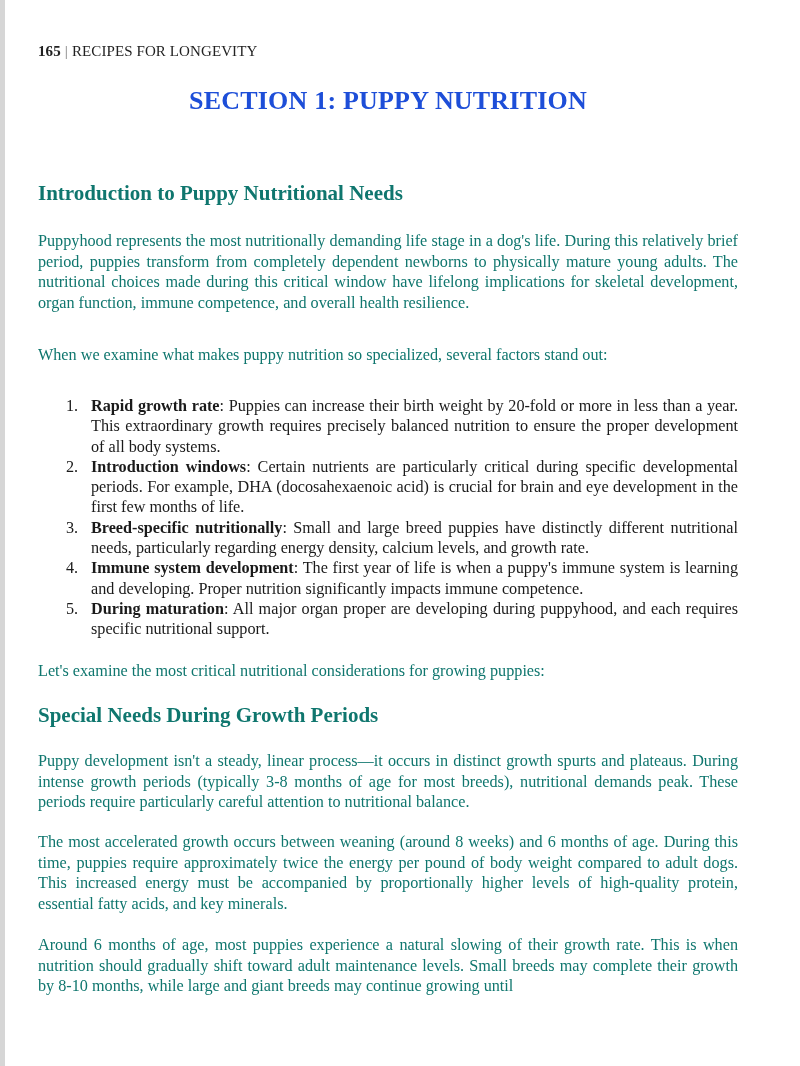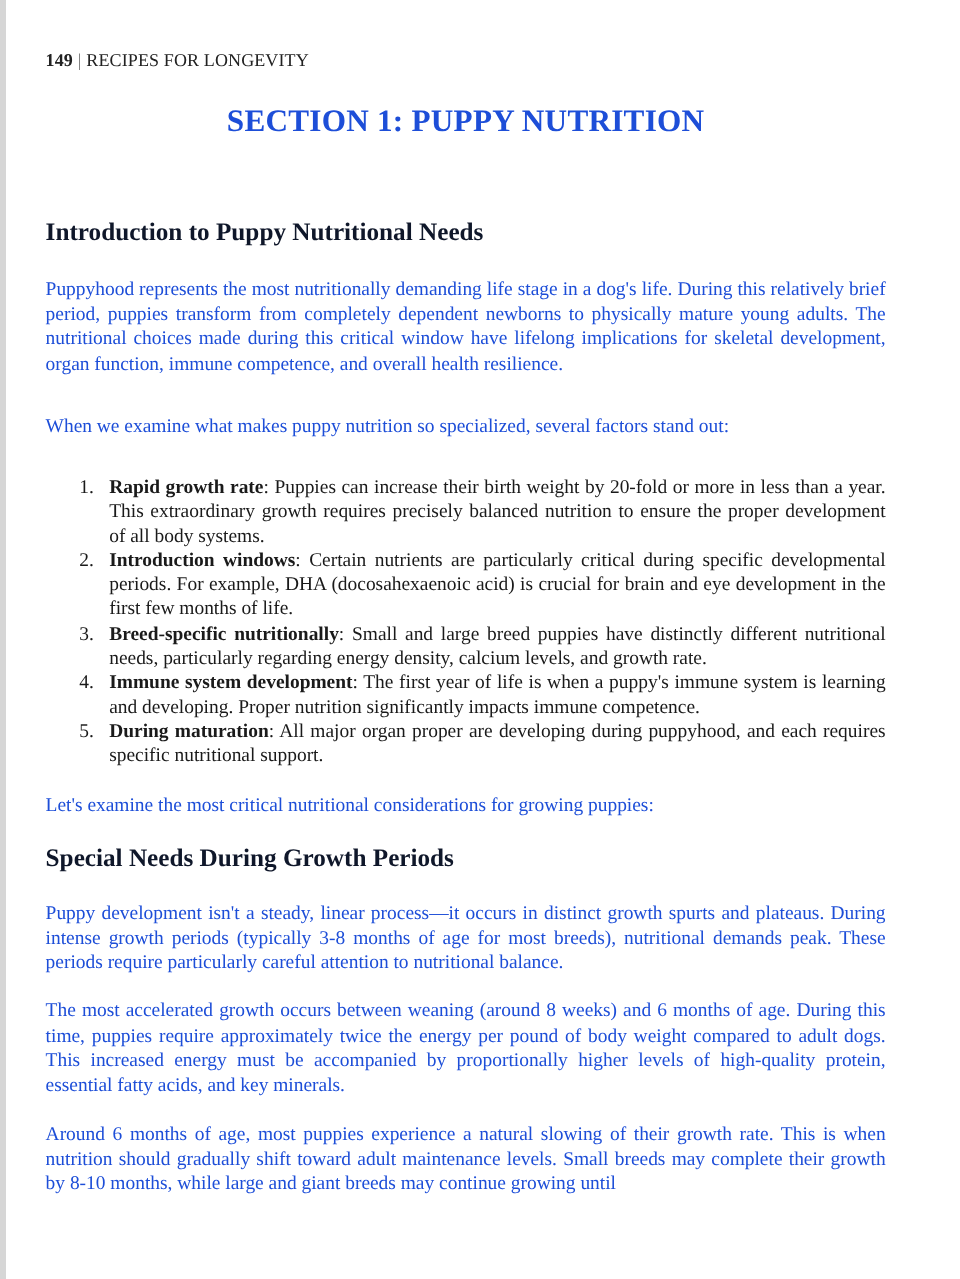--- a/index.html
+++ b/index.html
@@ -11,41 +11,41 @@
     }
     .left-bar { position: absolute; left: 0; top: 0; width: 5px; height: 1066px; background: #d6d6d6; }
     .page { position: absolute; left: 38px; top: 0; width: 700px; }
     .running-head { position: absolute; top: 43px; left: 0; font-size: 15px; color: #222; letter-spacing: 0.1px; }
     .running-head .num { font-weight: bold; }
     .running-head .sep { color: #777; margin: 0 4px; }
     .section-title {
       position: absolute; top: 86px; left: 0; width: 700px; text-align: center;
       font-size: 26px; font-weight: bold; color: #1d4ed8; letter-spacing: 0.2px;
     }
-    .h2 { position: absolute; left: 0; font-size: 21px; font-weight: bold; color: #0f172a; }
+    .h2 { position: absolute; left: 0; font-size: 21px; font-weight: bold; color: #0f766e; }
     .para {
       position: absolute; left: 0; width: 700px; font-size: 16.2px; line-height: 20.6px;
-      text-align: justify; color: #1d4ed8;
+      text-align: justify; color: #0f766e;
     }
     .list { position: absolute; left: 0; top: 396px; width: 700px; margin: 0; padding: 0; list-style: none; }
     .list li {
       position: relative; padding-left: 53px; font-size: 16.2px; line-height: 20.3px;
       text-align: justify; color: #1a1a1a;
     }
     .list li .n { position: absolute; left: 28px; top: 0; }
     .list li b { font-weight: bold; }
   </style>
 </head>
 <body>
 
 <div class="left-bar"></div>
 
 <div class="page">
   <div class="running-head">
-    <span class="num">149</span><span class="sep">|</span><span>RECIPES FOR LONGEVITY</span>
+    <span class="num">165</span><span class="sep">|</span><span>RECIPES FOR LONGEVITY</span>
   </div>
 
   <div class="section-title">SECTION 1: PUPPY NUTRITION</div>
 
   <div class="h2" style="top:181px;">Introduction to Puppy Nutritional Needs</div>
 
   <p class="para" style="top:231px; margin:0;">Puppyhood represents the most nutritionally demanding life stage in a dog's life. During this relatively brief period, puppies transform from completely dependent newborns to physically mature young adults. The nutritional choices made during this critical window have lifelong implications for skeletal development, organ function, immune competence, and overall health resilience.</p>
 
   <p class="para" style="top:345px; margin:0;">When we examine what makes puppy nutrition so specialized, several factors stand out:</p>
 

